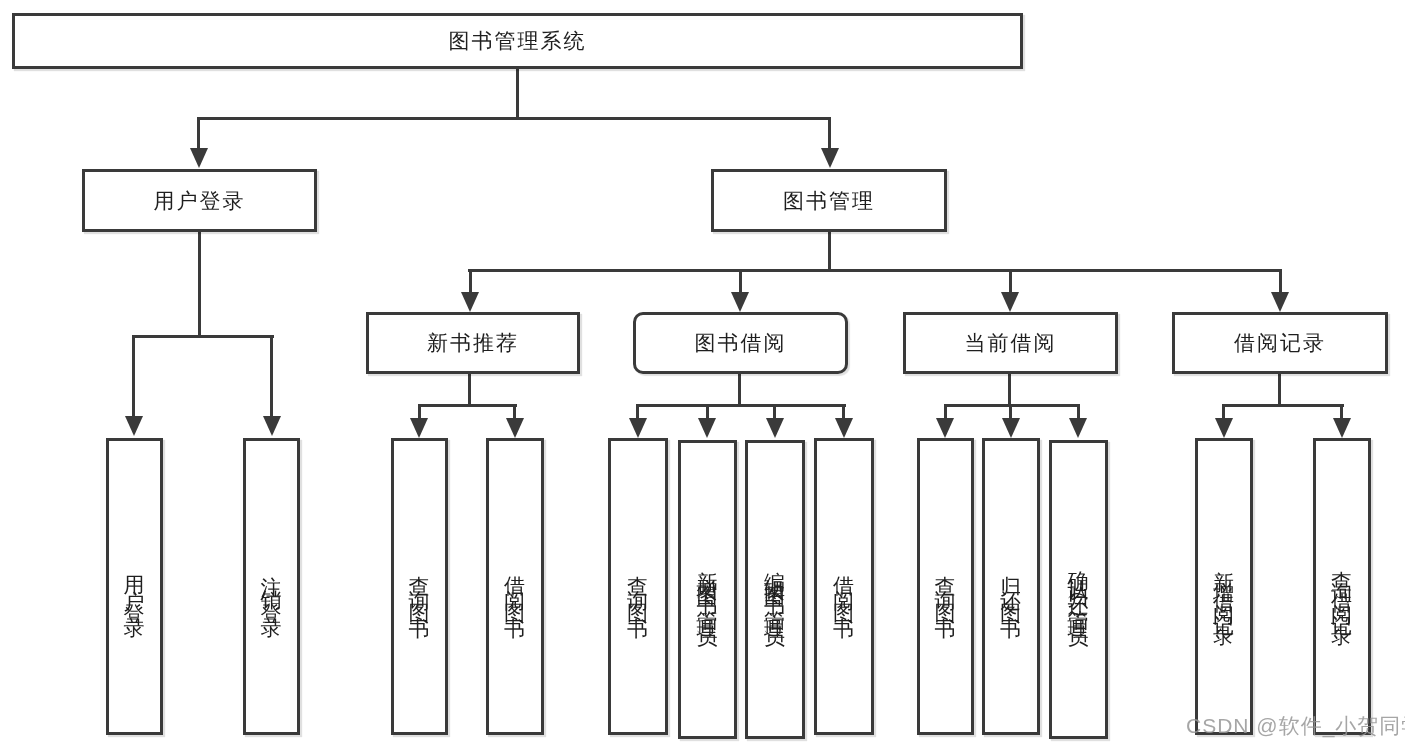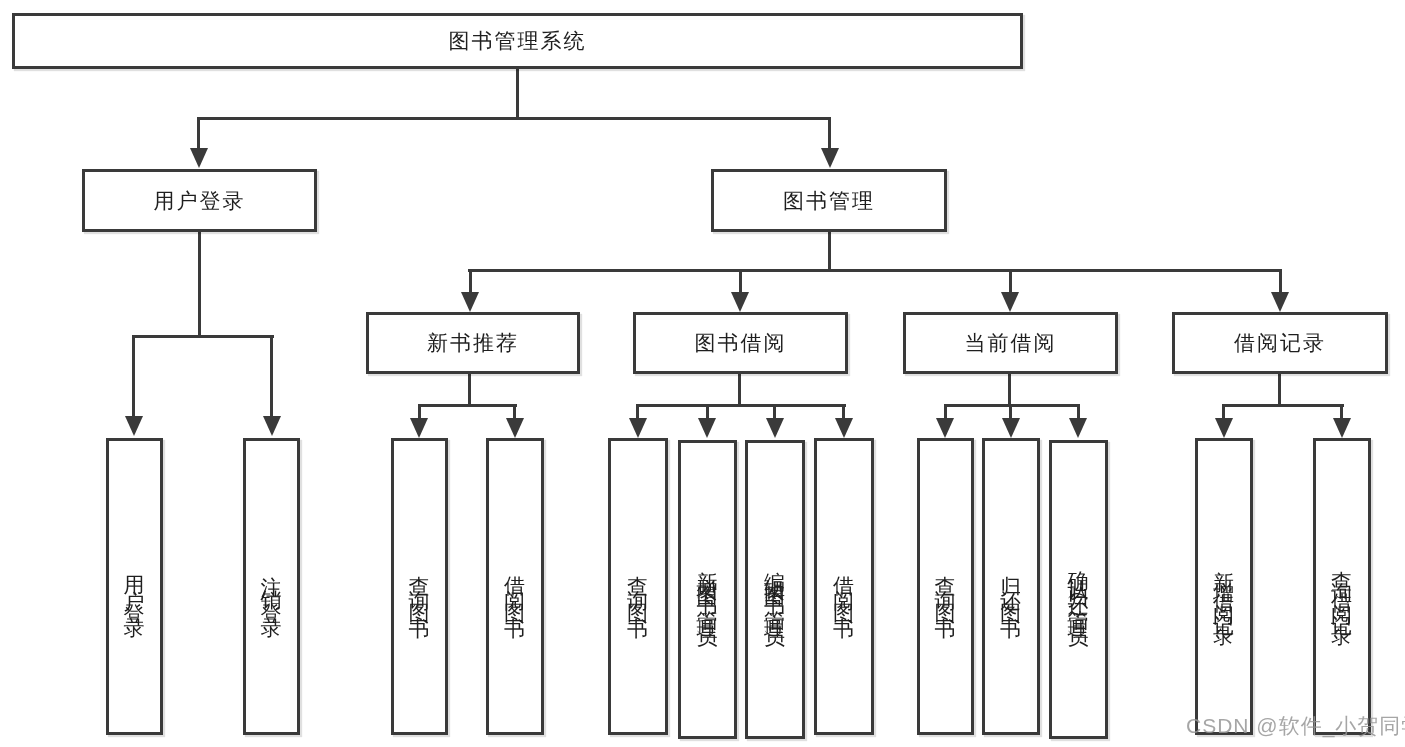--- a/index.html
+++ b/index.html
@@ -102,21 +102,21 @@
   <div class="vline" style="left:739px;top:269px;height:23px;"></div>
   <div class="arrow" style="left:731px;top:292px;"></div>
   <div class="vline" style="left:1009px;top:269px;height:23px;"></div>
   <div class="arrow" style="left:1001px;top:292px;"></div>
   <div class="vline" style="left:1279px;top:269px;height:23px;"></div>
   <div class="arrow" style="left:1271px;top:292px;"></div>
 
   <div class="box" style="left:350px;top:312px;width:214px;height:62px;margin-left:16px;">
     <span>新书推荐</span>
   </div>
-  <div class="box" style="left:633px;top:312px;width:215px;height:62px;">
+  <div class="box" style="left:633px;top:312px;width:215px;height:62px;border-radius:10px;">
     <span>图书借阅</span>
   </div>
   <div class="box" style="left:1172px;top:312px;width:216px;height:62px;">
     <span>借阅记录</span>
   </div>
   <div class="box" style="left:903px;top:312px;width:215px;height:62px;">
     <span>当前借阅</span>
   </div>
 
   <div class="vline" style="left:468px;top:374px;height:33px;"></div>

